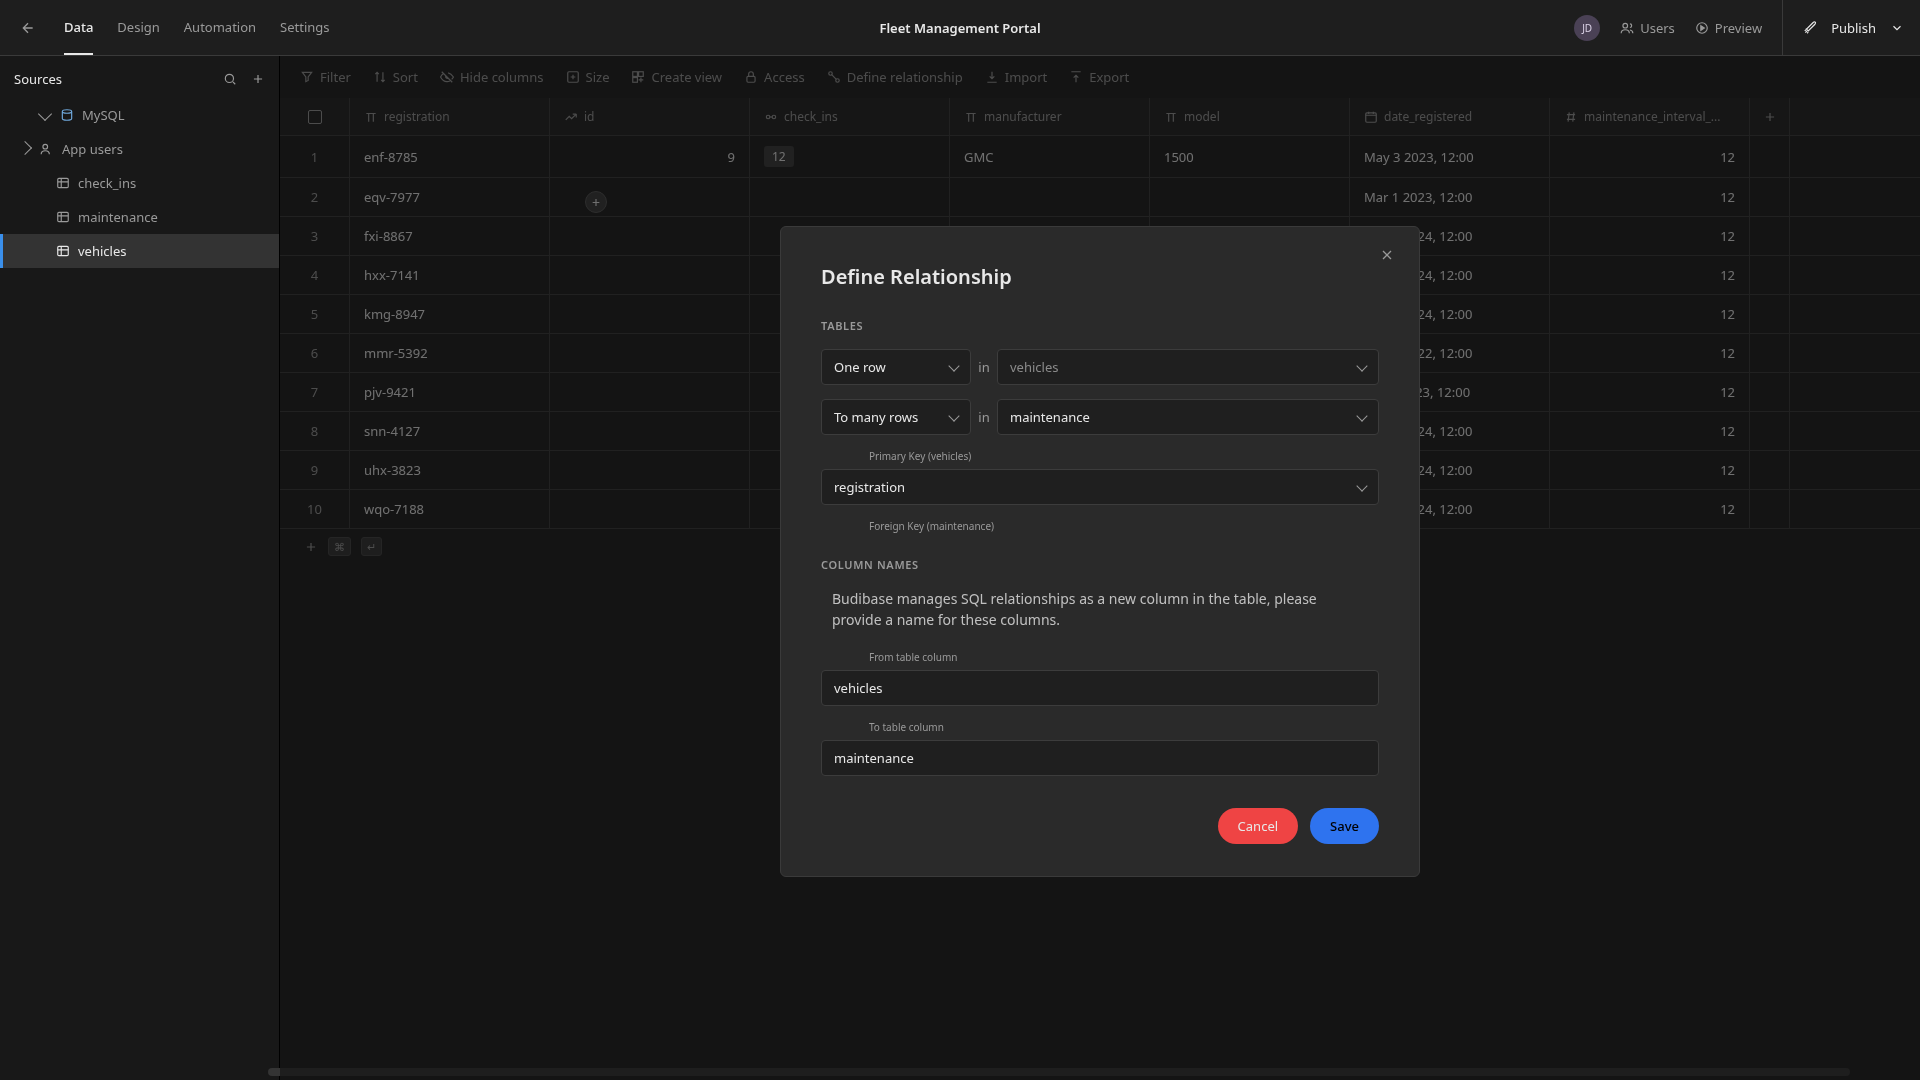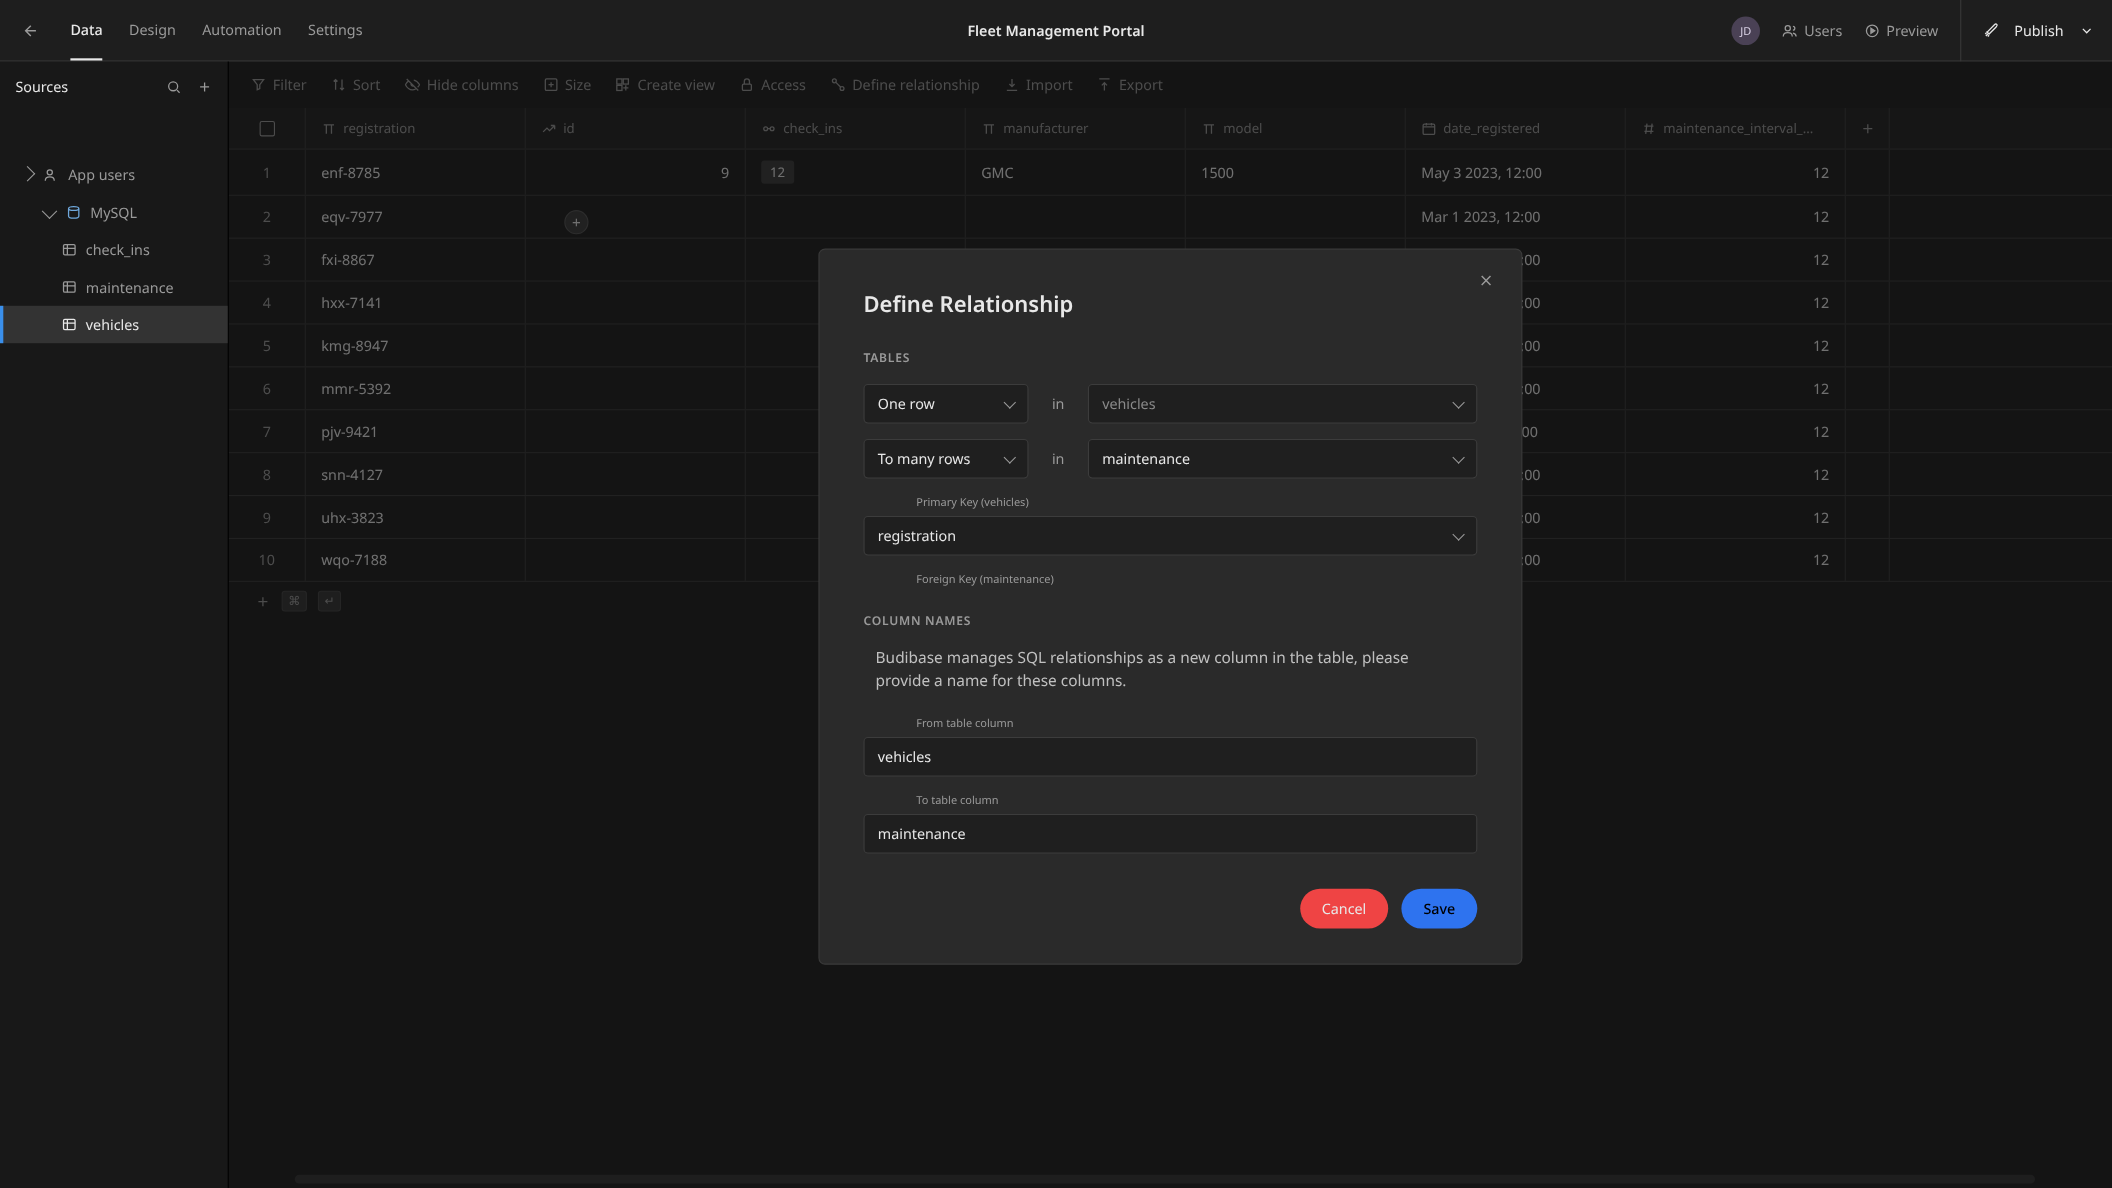--- a/index.html
+++ b/index.html
@@ -87,26 +87,25 @@
   .topbar-sep { width: 1px; height: 56px; background: var(--border); }
   .publish-btn { color: var(--text); display: flex; align-items: center; gap: 14px; cursor: pointer; }
 
   
   .main {
     display: flex;
     height: calc(100% - 56px);
   }
   
   .sidebar {
-    width: 208px;
+    width: 280px;
     background: var(--bg-darker);
     border-right: 1px solid #000;
     display: flex;
     flex-direction: column;
-    gap: 44px;
   }
   .sidebar-header {
     display: flex; align-items: center; justify-content: space-between;
     padding: 14px 14px 10px;
     color: var(--text);
     font-size: 13px;
   }
   .sidebar-header .icons { display: flex; gap: 14px; color: var(--text-dim); }
   .tree { padding: 0 0; }
   .tree-item {
@@ -242,21 +241,21 @@
   }
   .section-label {
     font-size: 11px;
     letter-spacing: 0.06em;
     color: var(--text-dim);
     font-weight: 600;
     margin-bottom: 16px;
     margin-top: 8px;
   }
   .form-row {
-    display: flex; align-items: center; gap: 20px;
+    display: flex; align-items: center; gap: 6px;
     margin-bottom: 14px;
   }
   .select, .input {
     flex: 1;
     height: 36px;
     background: #1f1f1f;
     border: 1px solid #3c3c3c;
     border-radius: 4px;
     padding: 0 12px;
     display: flex; align-items: center; justify-content: space-between;
@@ -386,34 +385,34 @@
         <svg class="icon-svg" viewBox="0 0 24 24" fill="none" stroke="currentColor" stroke-width="2">
             <circle cx="11" cy="11" r="7"></circle>
             <path d="M21 21l-4-4"></path>
           </svg>
         <svg class="icon-svg" viewBox="0 0 24 24" fill="none" stroke="currentColor" stroke-width="2">
             <path d="M12 5v14M5 12h14"></path>
           </svg>
       </div>
     </div>
     <div class="tree">
+      <div class="tree-item level2">
+        <span class="chevron"></span>
+        <svg class="tree-icon" viewBox="0 0 24 24" fill="none" stroke="#6fa8dc" stroke-width="2">
+            <path d="M4 6c0-2 4-3 8-3s8 1 8 3-4 3-8 3-8-1-8-3zM4 6v12c0 2 4 3 8 3s8-1 8-3V6"></path>
+          </svg>
+        <span>MySQL</span>
+      </div>
       <div class="tree-item group">
         <span class="chevron right"></span>
         <svg class="tree-icon" viewBox="0 0 24 24" fill="none" stroke="currentColor" stroke-width="2">
             <circle cx="9" cy="8" r="4"></circle>
             <path d="M2 21c0-4 3-6 7-6s7 2 7 6"></path>
           </svg>
         <span>App users</span>
-      </div>
-      <div class="tree-item level2">
-        <span class="chevron"></span>
-        <svg class="tree-icon" viewBox="0 0 24 24" fill="none" stroke="#6fa8dc" stroke-width="2">
-            <path d="M4 6c0-2 4-3 8-3s8 1 8 3-4 3-8 3-8-1-8-3zM4 6v12c0 2 4 3 8 3s8-1 8-3V6"></path>
-          </svg>
-        <span>MySQL</span>
       </div>
       <div class="tree-item level3">
         <svg class="tree-icon" viewBox="0 0 24 24" fill="none" stroke="currentColor" stroke-width="2">
             <rect x="3" y="4" width="18" height="16" rx="2"></rect>
             <path d="M3 10h18M9 4v16"></path>
           </svg>
         <span>check_ins</span>
       </div>
       <div class="tree-item level3">
         <svg class="tree-icon" viewBox="0 0 24 24" fill="none" stroke="currentColor" stroke-width="2">

